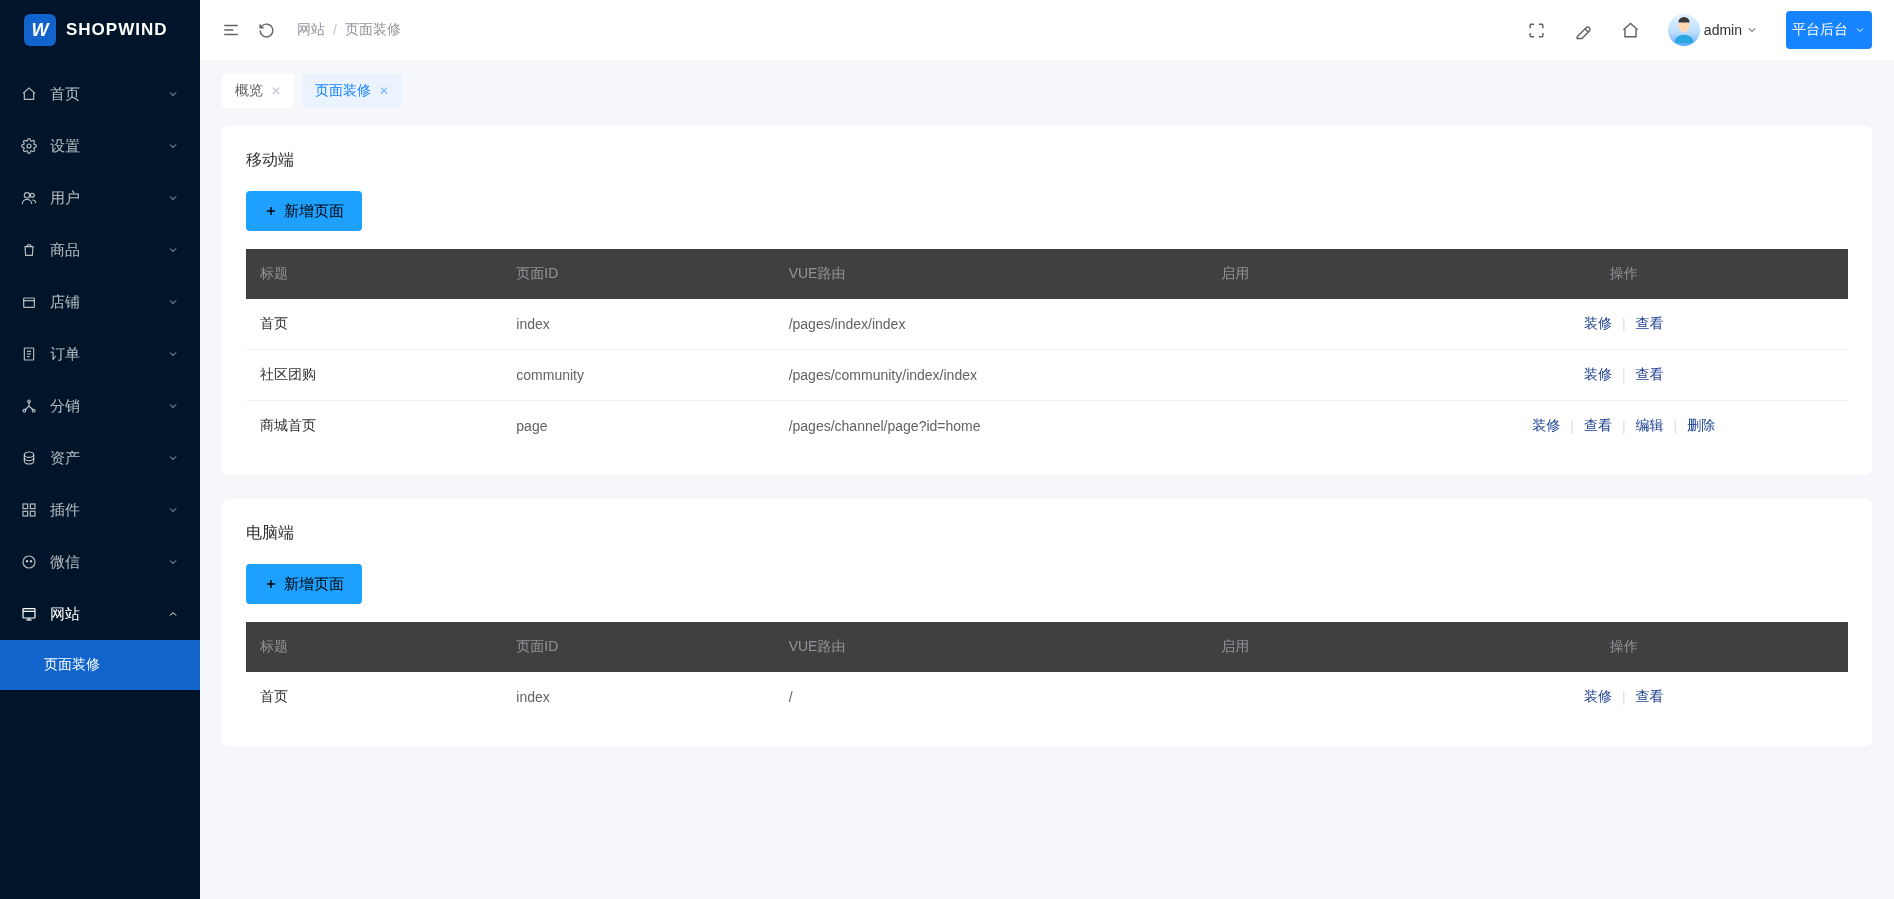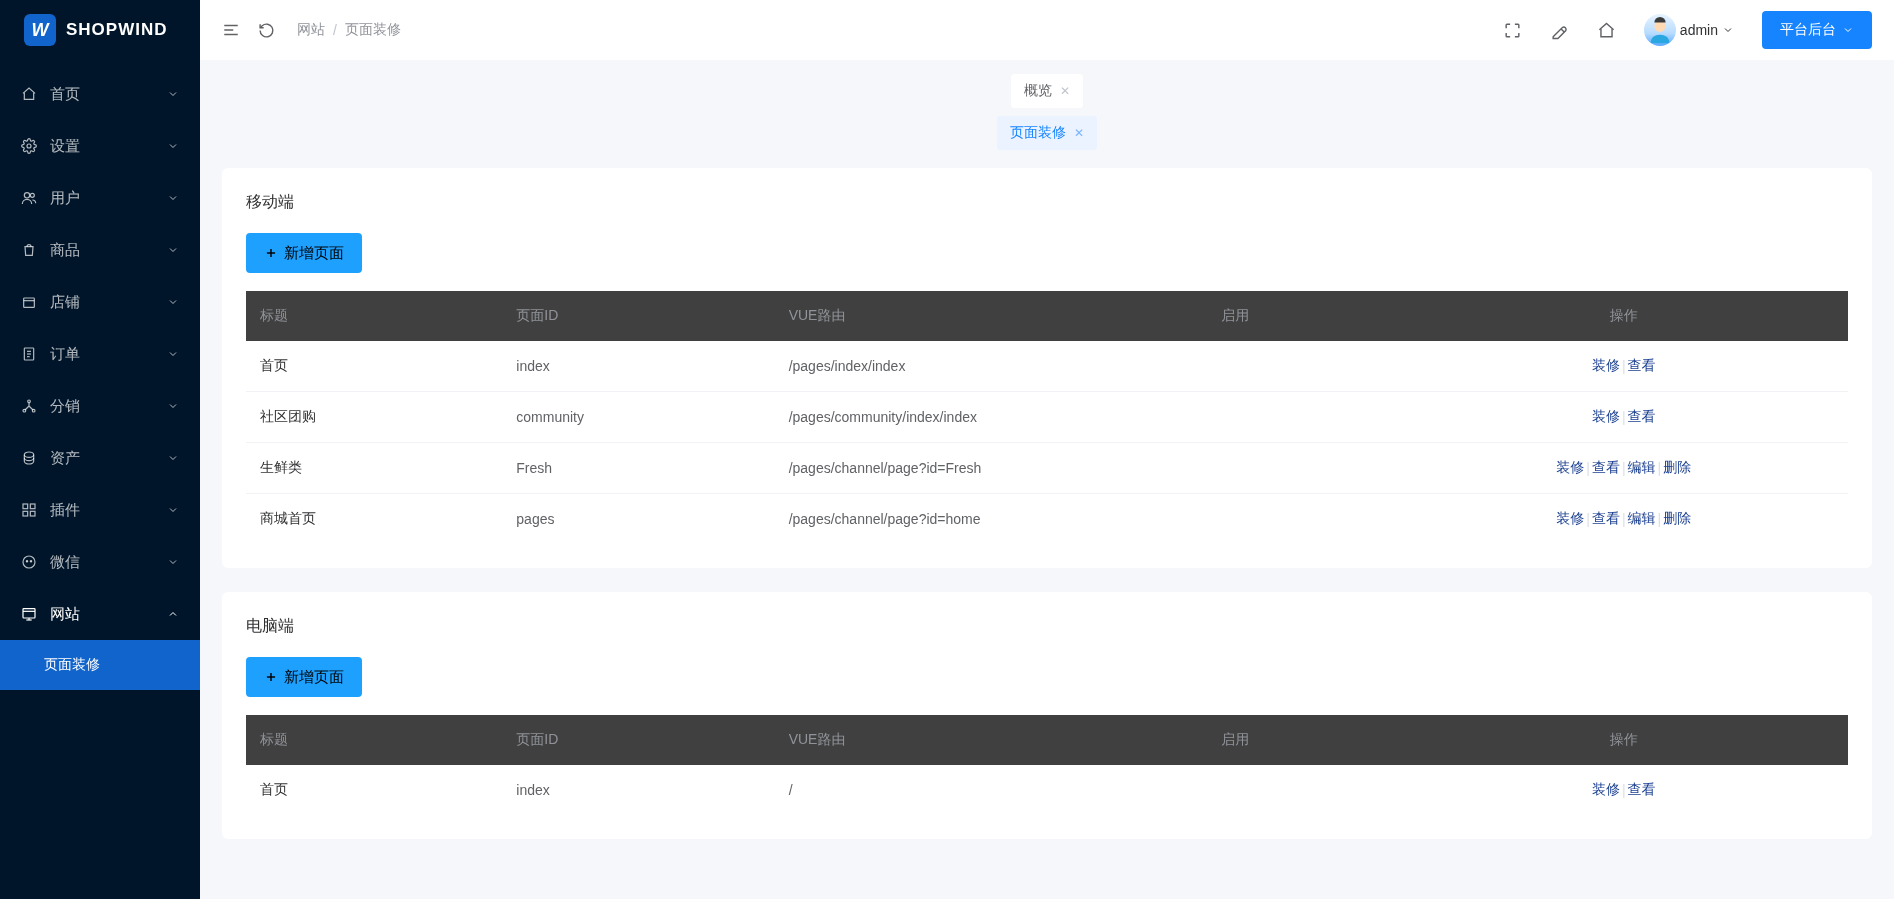--- a/index.html
+++ b/index.html
@@ -24,39 +24,39 @@
   .header{height:60px;background:#fff;display:flex;align-items:center;padding:0 22px;gap:18px;}
   .hdr-icon{color:#606266;cursor:pointer;display:flex;align-items:center;justify-content:center;}
   .breadcrumb{display:flex;align-items:center;color:#909399;font-size:14px;gap:8px;margin-left:4px;}
   .breadcrumb .sep{color:#c0c4cc;}
   .hdr-spacer{flex:1;}
   .hdr-actions{display:flex;align-items:center;gap:28px;}
   .avatar{width:32px;height:32px;border-radius:50%;background:linear-gradient(180deg,#e8f3ff 0%,#b8dcff 60%,#5aa9ff 100%);display:flex;align-items:center;justify-content:center;overflow:hidden;}
   .avatar svg{width:30px;height:30px;}
   .user{display:flex;align-items:center;gap:4px;color:#303133;}
   .btn-primary{display:flex;align-items:center;gap:6px;background:#1683ff;color:#fff;border:none;border-radius:4px;padding:0 16px;height:36px;font-size:14px;cursor:pointer;}
-  .btn-primary.large{height:38px;padding:0 18px;}
+  .btn-primary.large{height:38px;padding:0 6px;}
   
-  .tabs{display:flex;align-items:center;gap:8px;padding:14px 22px 0;flex-direction:column;}
+  .tabs{display:flex;align-items:center;gap:8px;padding:14px 22px 0;}
   .tab{display:flex;align-items:center;gap:8px;background:#fff;border-radius:3px;padding:7px 12px;color:#606266;font-size:14px;border:1px solid #fff;cursor:pointer;}
   .tab.active{color:#1683ff;background:#eaf3ff;border-color:#eaf3ff;}
   .tab .tab-close{color:#c0c4cc;font-size:12px;}
   .tab.active .tab-close{color:#7ab4ff;}
   
   .content{padding:18px 22px 30px;display:flex;flex-direction:column;gap:24px;}
   .card{background:#fff;border-radius:6px;padding:24px;}
   .card-title{font-weight:400;font-size:16px;margin-bottom:20px;}
   .add-btn{display:inline-flex;align-items:center;gap:6px;background:#1ea0ff;color:#000000;border:none;border-radius:4px;height:40px;padding:0 18px;font-size:15px;cursor:pointer;}
   .table{width:100%;border-collapse:collapse;margin-top:18px;}
   .table th{background:#404040;color:#909399;font-weight:500;text-align:left;padding:16px 14px;font-size:14px;}
   .table td{padding:16px 14px;color:#606266;border-bottom:1px solid #f0f2f5;}
   .table tr:last-child td{border-bottom:none;}
   .table th:last-child,.table td:last-child{text-align:center;}
   .table .col-title{color:#303133;}
-  .ops{display:inline-flex;align-items:center;gap:2px;justify-content:flex-end;}
+  .ops{display:inline-flex;align-items:center;gap:10px;justify-content:flex-end;}
   .op-link{color:#1b3f8f;cursor:pointer;}
   .op-sep{color:#dcdfe6;}
   .enable-col{}
   
   svg{display:block;}
 </style>
 </head>
 <body>
 
 <div class="app">
@@ -363,37 +363,22 @@
                 <td>community</td>
                 <td>/pages/community/index/index</td>
                 <td class="enable-col"></td>
                 <td><div class="ops">
                     <span class="op-link">装修</span>
                     <span class="op-sep">|</span>
                     <span class="op-link">查看</span>
                   </div></td>
               </tr>
               <tr>
-                <td class="col-title">生鲜类</td>
-                <td>Fresh</td>
-                <td>/pages/channel/page?id=Fresh</td>
-                <td class="enable-col"></td>
-                <td><div class="ops">
-                    <span class="op-link">装修</span>
-                    <span class="op-sep">|</span>
-                    <span class="op-link">查看</span>
-                    <span class="op-sep">|</span>
-                    <span class="op-link">编辑</span>
-                    <span class="op-sep">|</span>
-                    <span class="op-link">删除</span>
-                  </div></td>
-              </tr>
-              <tr>
                 <td class="col-title">商城首页</td>
-                <td>pages</td>
+                <td>page</td>
                 <td>/pages/channel/page?id=home</td>
                 <td class="enable-col"></td>
                 <td><div class="ops">
                     <span class="op-link">装修</span>
                     <span class="op-sep">|</span>
                     <span class="op-link">查看</span>
                     <span class="op-sep">|</span>
                     <span class="op-link">编辑</span>
                     <span class="op-sep">|</span>
                     <span class="op-link">删除</span>

